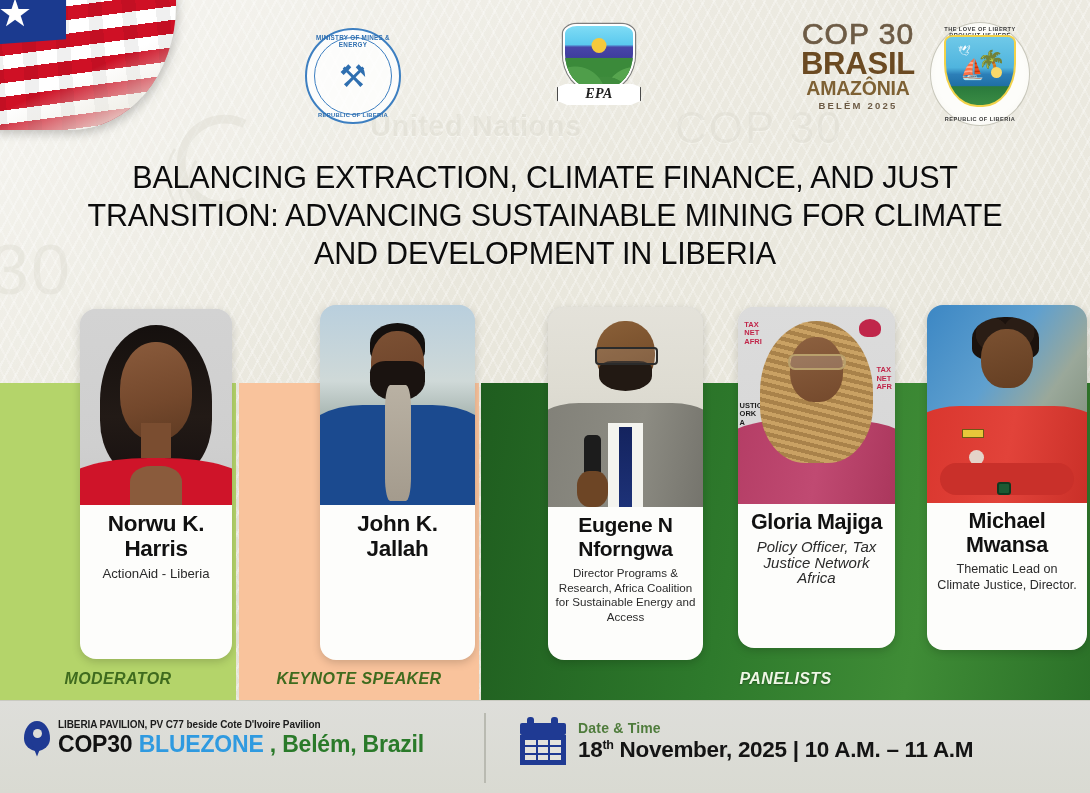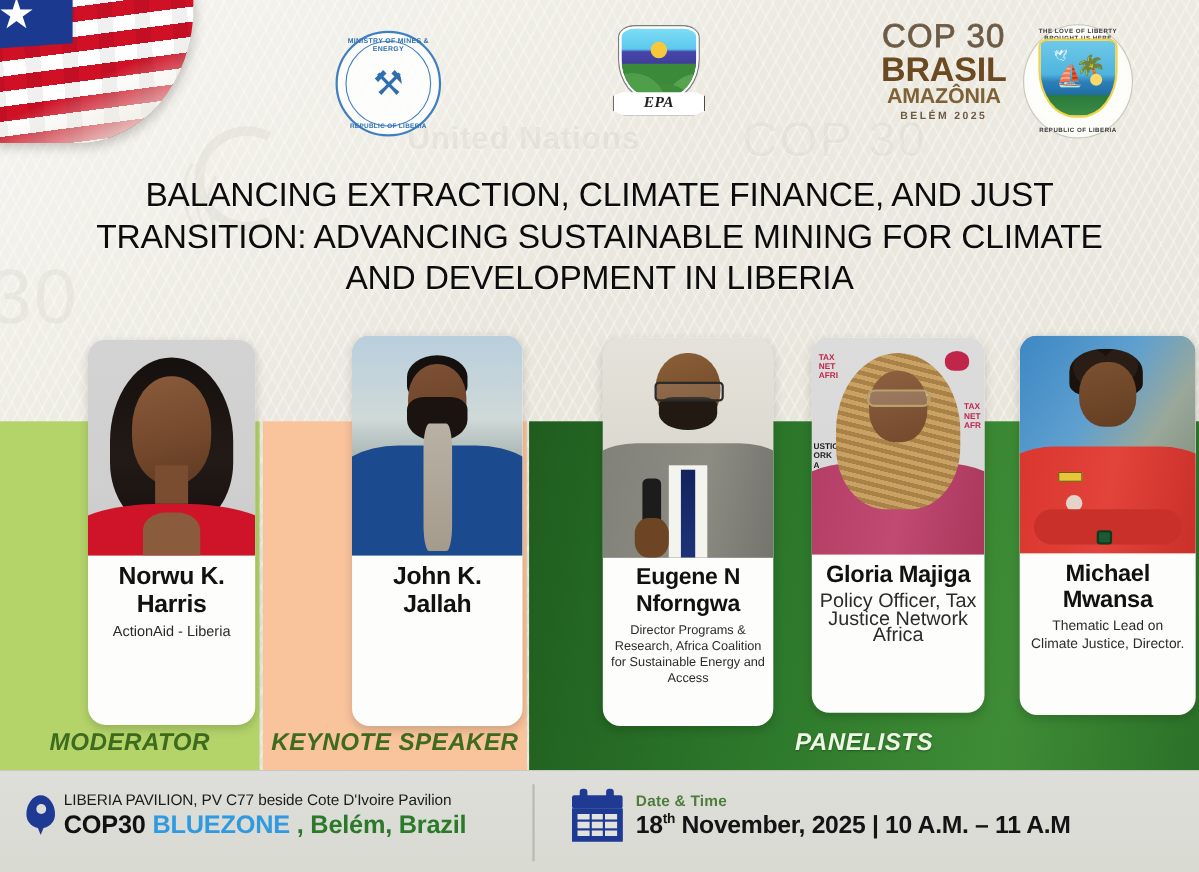--- a/index.html
+++ b/index.html
@@ -157,21 +157,21 @@
 
   
   .band { position:absolute; bottom:93px; }
   .band-moderator { left:0;   width:236px; top:383px; background:#b4d46a; }
   .band-keynote   { left:239px; width:240px; top:383px; background:#f9c39c; }
   .band-panelists { left:481px; width:609px; top:383px;
       background:linear-gradient(100deg,#1f5d1f 0%,#2e7a2c 42%,#3f8c36 72%,#2b7128 100%); }
 
   .band-label {
     position:absolute; bottom:105px; text-align:center;
-    font-size:22px; font-weight:bold; font-style:italic; letter-spacing:.4px;
+    font-size:16px; font-weight:bold; font-style:italic; letter-spacing:.4px;
   }
   .lbl-moderator { left:0;   width:236px; color:#3f6b1e; }
   .lbl-keynote   { left:239px; width:240px; color:#3f6b1e; }
   .lbl-panelists { left:481px; width:609px; color:#eef6e4; text-shadow:0 1px 2px rgba(0,0,0,.35); }
 
   
   .card {
     position:absolute;
     background:#fdfdfb;
     border-radius:16px;
@@ -191,21 +191,21 @@
   #card-1 .photo { height:196px; }
   #card-2 { left:281px; top:305px; width:155px; height:355px; }
   #card-2 .photo { height:200px; }
   #card-3 { left:509px; top:307px; width:155px; height:353px; }
   #card-3 .photo { height:200px; }
   #card-3 .nm { font-size:21px; line-height:24px; }
   #card-3 .rl { font-size:11.6px; line-height:14.6px; margin-top:5px; }
   #card-4 { left:699px; top:307px; width:157px; height:341px; }
   #card-4 .photo { height:197px; }
   #card-4 .nm { font-size:21.5px; line-height:24px; }
-  #card-4 .rl { font-size:18px; line-height:15.6px; }
+  #card-4 .rl { font-size:15px; line-height:15.6px;font-style:italic; }
   #card-5 { left:888px; top:305px; width:160px; height:345px; }
   #card-5 .photo { height:198px; }
   #card-5 .nm { font-size:21.5px; line-height:24px; }
   #card-5 .rl { font-size:12.6px; line-height:15.6px; }
 
   
   .p-bg { position:absolute; inset:0; }
   .p-face { position:absolute; border-radius:48% 48% 44% 44%; }
   .p-hair { position:absolute; }
   .p-body { position:absolute; left:-12%; bottom:-6%; width:124%; height:46%; border-radius:44% 44% 0 0; }
@@ -307,21 +307,21 @@
     position:absolute; left:0; top:0; width:26px; height:30px;
     background:#1f3a93; border-radius:50% 50% 50% 50%/58% 58% 42% 42%;
   }
   .pin-icon .tip {
     position:absolute; left:7px; top:21px; width:12px; height:15px; background:#1f3a93;
     clip-path:polygon(0 0,100% 0,50% 100%);
   }
   .pin-icon .hole { position:absolute; left:8.5px; top:8px; width:9px; height:9px;
     border-radius:50%; background:#dedeD8; }
   .f-left .lines { display:flex; flex-direction:column; }
-  .venue-1 { font-size:14px; font-weight:normal; color:#1b1b1b; letter-spacing:-.1px; }
+  .venue-1 { font-size:10px; font-weight:bold; color:#1b1b1b; letter-spacing:-.1px; }
   .venue-2 { font-size:23px; font-weight:bold; letter-spacing:-.2px; margin-top:1px; }
   .venue-2 .c-black { color:#111; }
   .venue-2 .c-blue  { color:#2f9ae0; }
   .venue-2 .c-green { color:#2a7a2a; }
 
   .f-right { position:absolute; left:520px; top:16px; display:flex; align-items:center; gap:12px; }
   .cal-icon { width:46px; height:48px; position:relative; flex:none; }
   .cal-icon .top { position:absolute; left:0; top:6px; width:46px; height:12px;
      background:#1f3a93; border-radius:2px; }
   .cal-icon .r1 { position:absolute; left:7px; top:0; width:7px; height:11px; background:#1f3a93;

